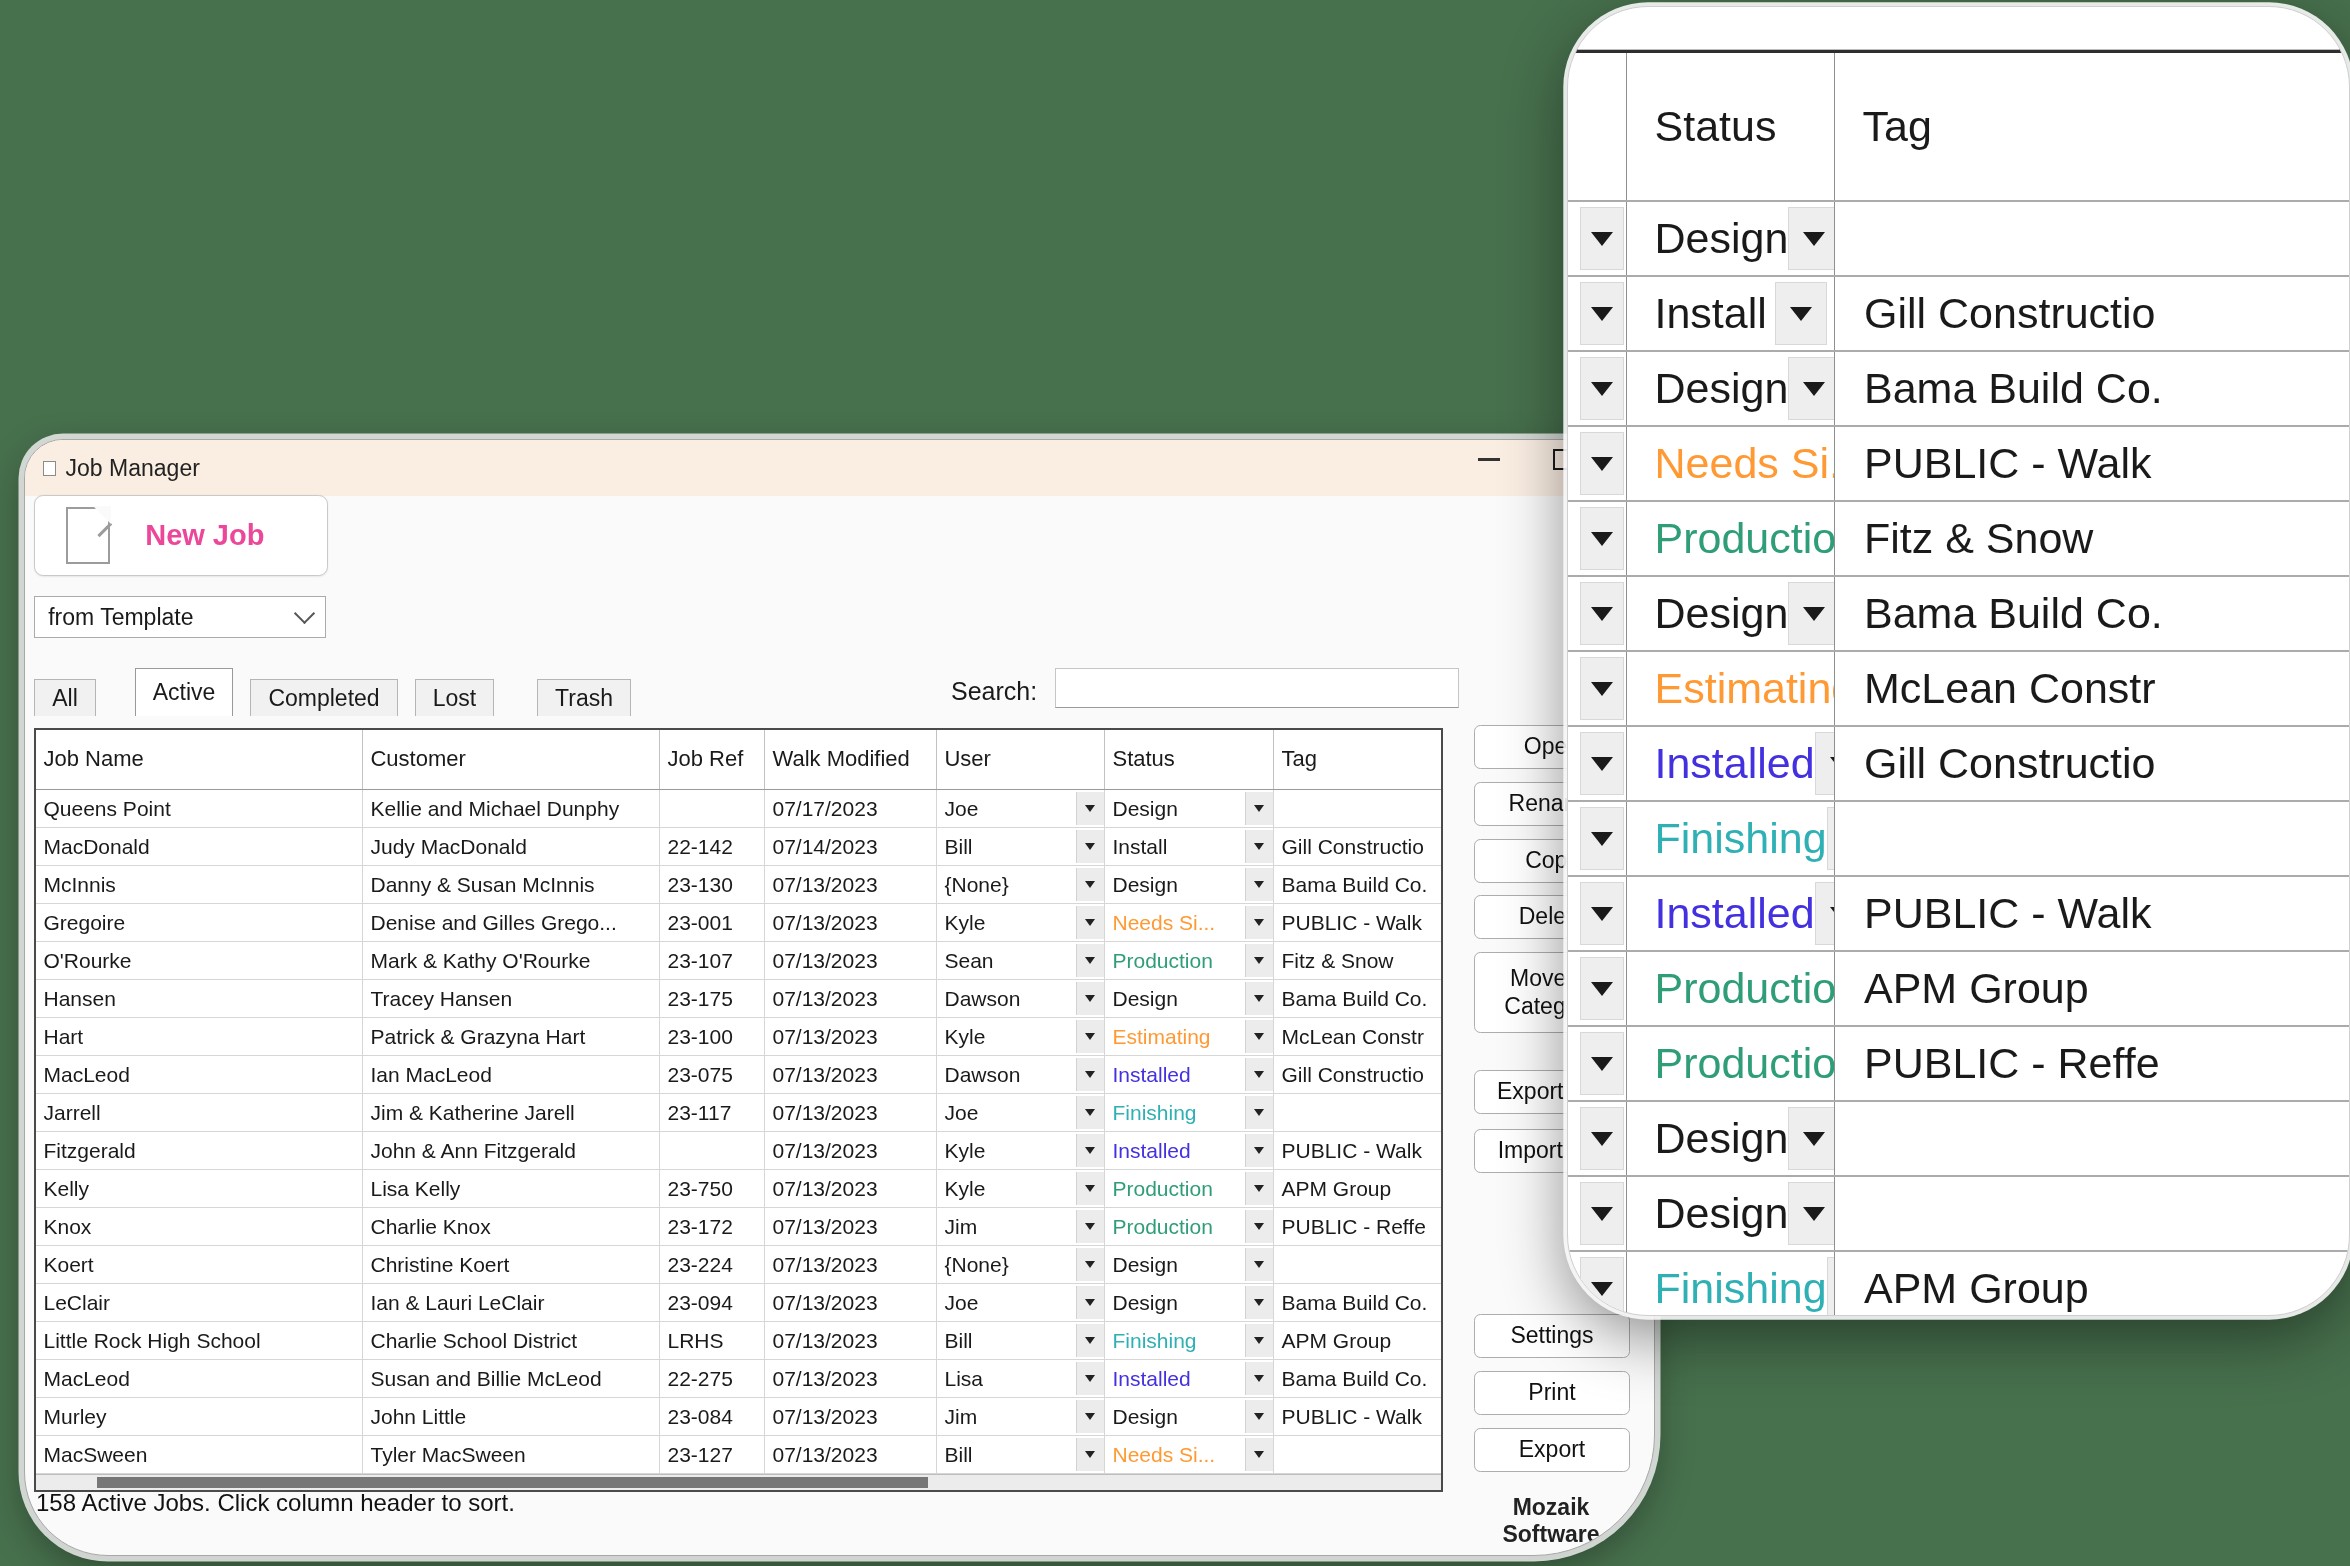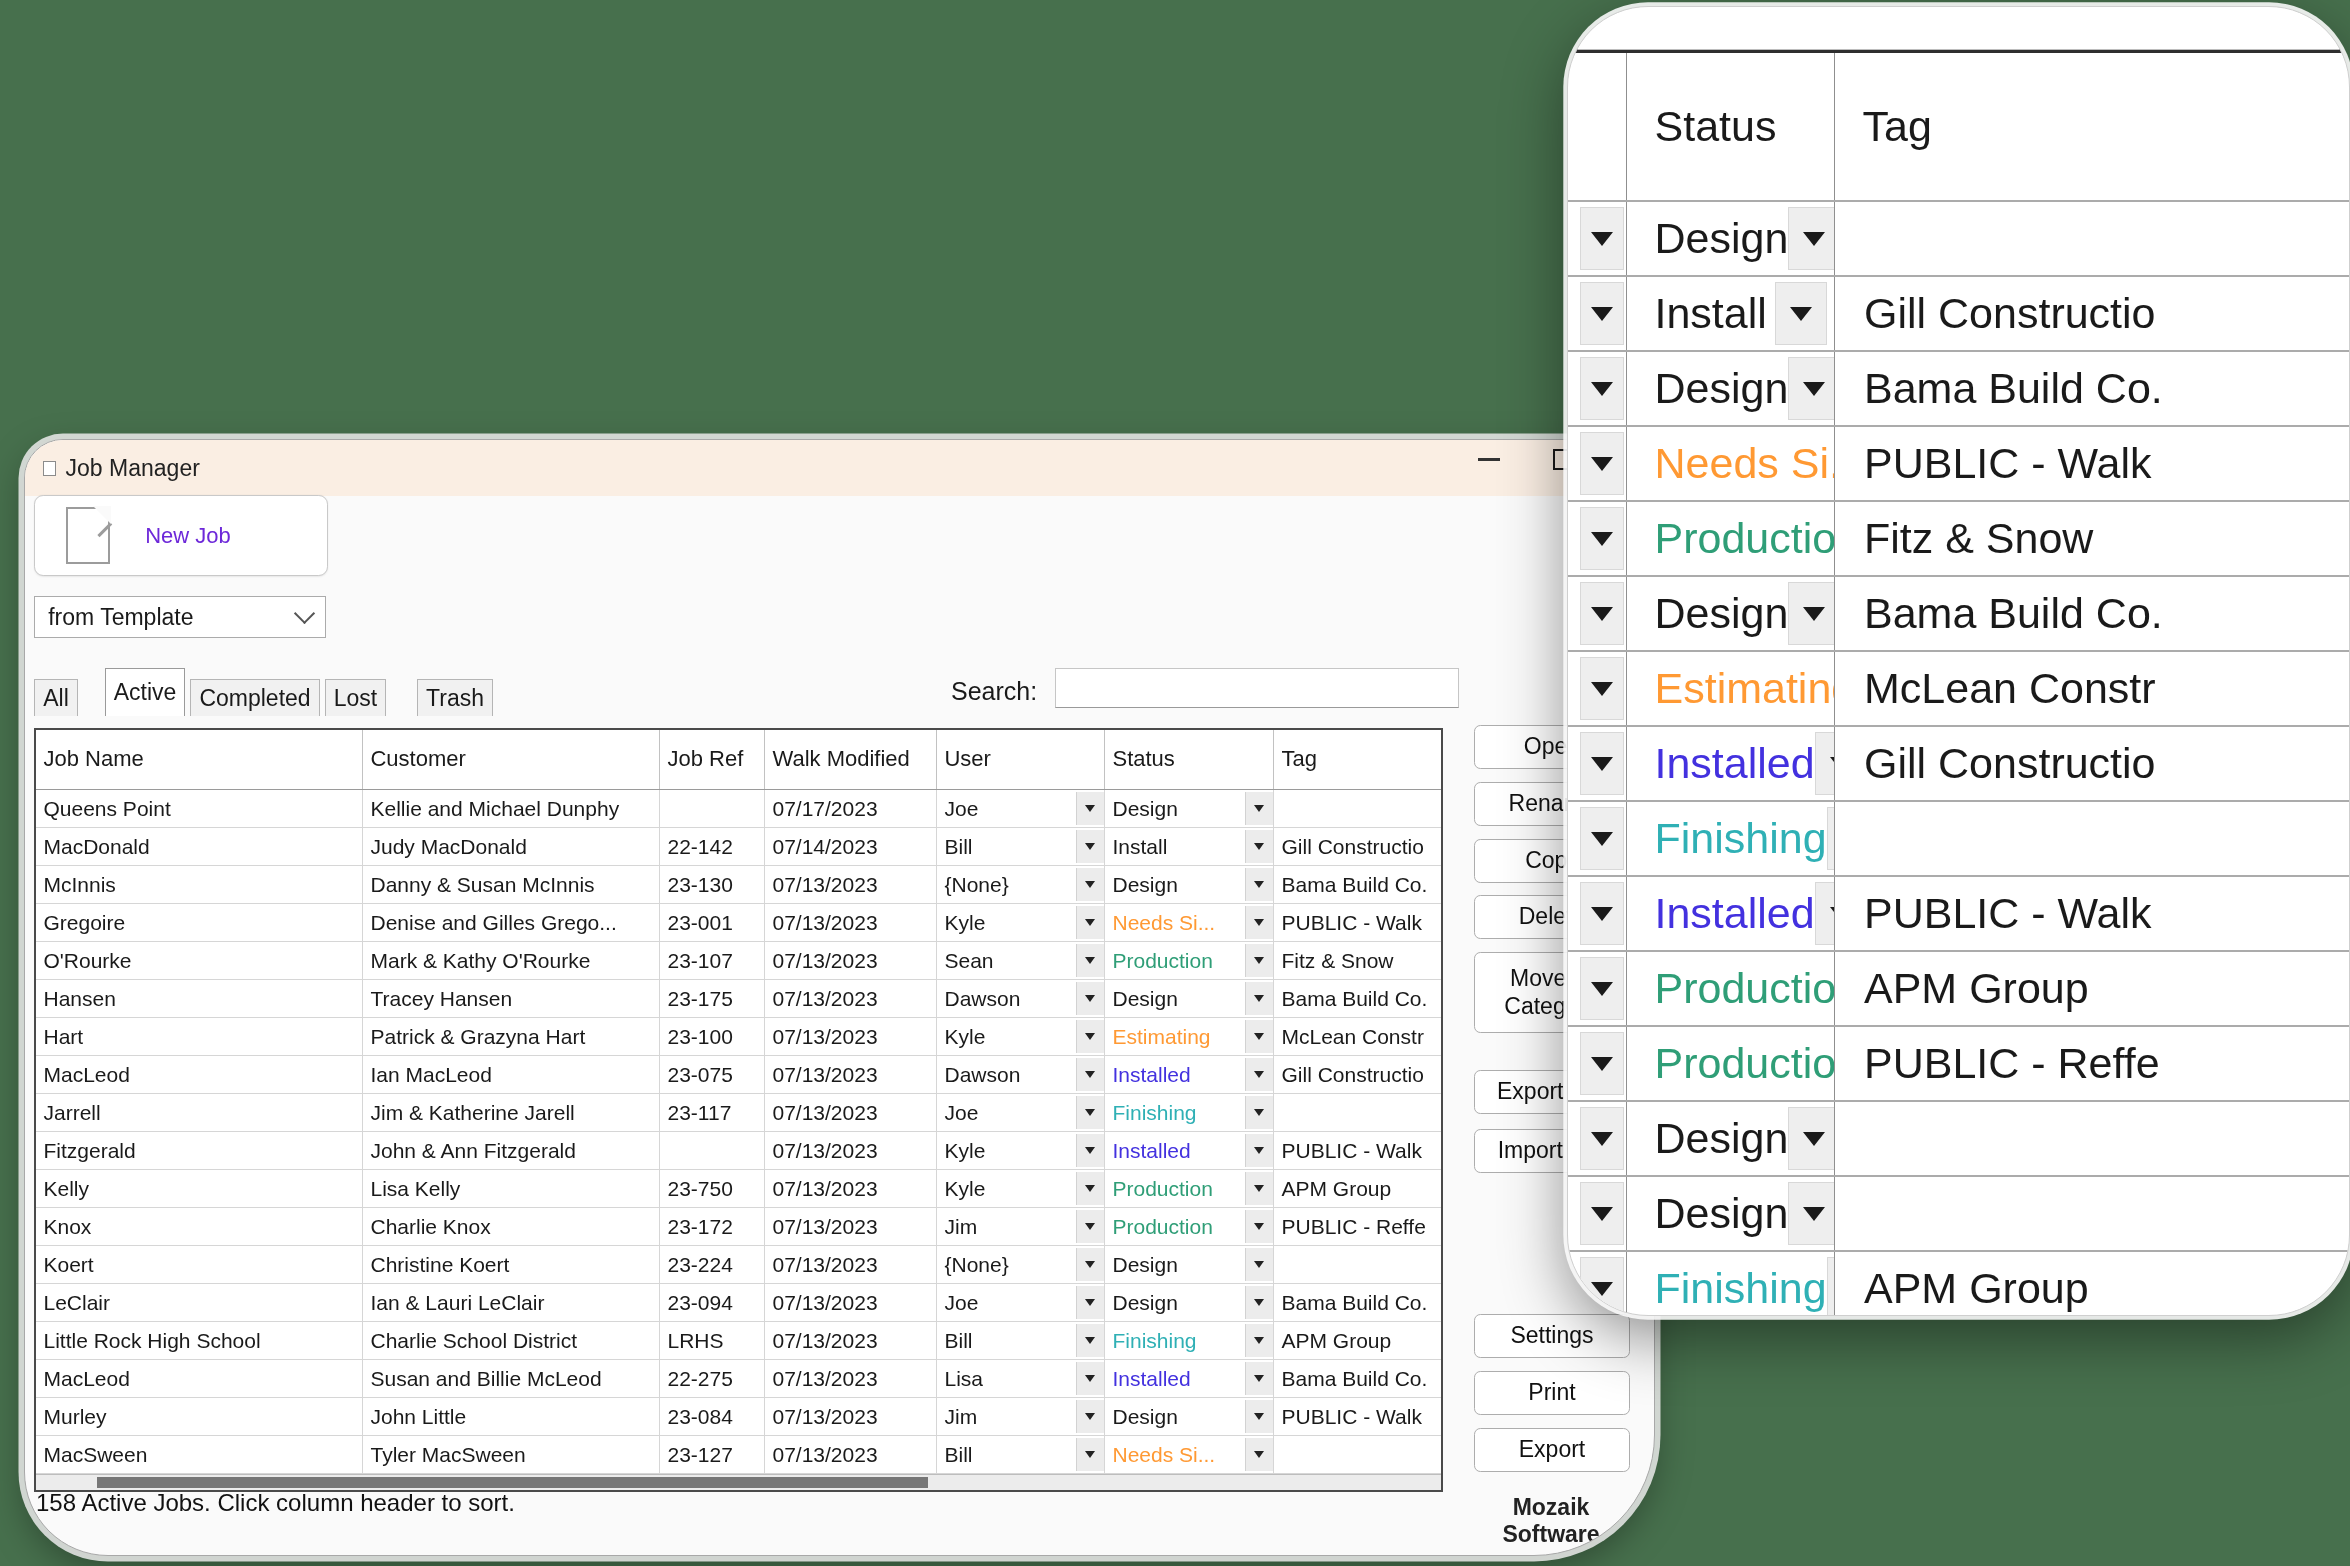--- a/index.html
+++ b/index.html
@@ -22,34 +22,34 @@
 
   .newjob-btn {
     position:absolute; left:9.2px; top:55px; width:292px; height:79px;
     background:#fff; border:0.9px solid #c9c9c9; border-radius:9.2px;
     display:flex; align-items:center; box-shadow:0 0.9px 1.8px rgba(0,0,0,.08); cursor:pointer;
   }
   .doc-icon { position:relative; width:40px; height:53px; border:2.8px solid #9c9c9c; background:#fff; margin:0 35px 0 31px; }
   .doc-icon::after { content:""; position:absolute; right:-2.8px; top:-2.8px; width:0; height:0;
     border-top:18.4px solid #fafafa; border-left:18.4px solid transparent; }
   .doc-icon::before { content:""; position:absolute; right:-1.8px; top:13px; width:18.4px; height:2.8px; background:#9c9c9c; transform:rotate(-45deg); transform-origin:right top; }
-  .newjob-label { font-size:22px; font-weight:normal; color:#6d28d9; }
+  .newjob-label { font-size:29px; font-weight:bold; color:#ec4899; }
 
   .template-select {
     position:absolute; left:9.2px; top:156px; width:292px; height:42px;
     background:#fff; border:0.9px solid #ababab; display:flex; align-items:center; justify-content:space-between;
     font-size:23px; color:#1a1a1a; padding:0 13px 0 13px; box-sizing:border-box; cursor:pointer;
   }
   .chevron { width:13px; height:13px; border-right:2.8px solid #555; border-bottom:2.8px solid #555; transform:rotate(45deg); margin-top:-7.3px; }
 
   .tabs { position:absolute; left:9.2px; top:228px; height:48px; display:flex; align-items:flex-end; }
   .tab {
     height:37px; background:#f1f1f1; border:0.9px solid #b5b5b5; border-bottom:none;
-    display:flex; align-items:center; justify-content:center; padding:0 8px;
-    font-size:23px; color:#1a1a1a; margin-right:5px; cursor:pointer; box-sizing:border-box;
+    display:flex; align-items:center; justify-content:center; padding:0 17px;
+    font-size:23px; color:#1a1a1a; margin-right:17px; cursor:pointer; box-sizing:border-box;
   }
   .tab.active { background:#fff; height:48px; margin-left:22px; border-color:#9a9a9a; z-index:2; }
   .tab.gap-left { margin-left:26px; }
 
   .search-label { position:absolute; left:926px; top:237px; font-size:25px; color:#1a1a1a; }
   .search-input {
     position:absolute; left:1030px; top:228px; width:404px; height:40px; box-sizing:border-box;
     border:0.9px solid #c6c6c6; border-bottom:1.8px solid #9a9a9a; background:#fff; font-size:23px; padding:0 7.3px;
     font-family:"Liberation Sans", sans-serif;
   }

